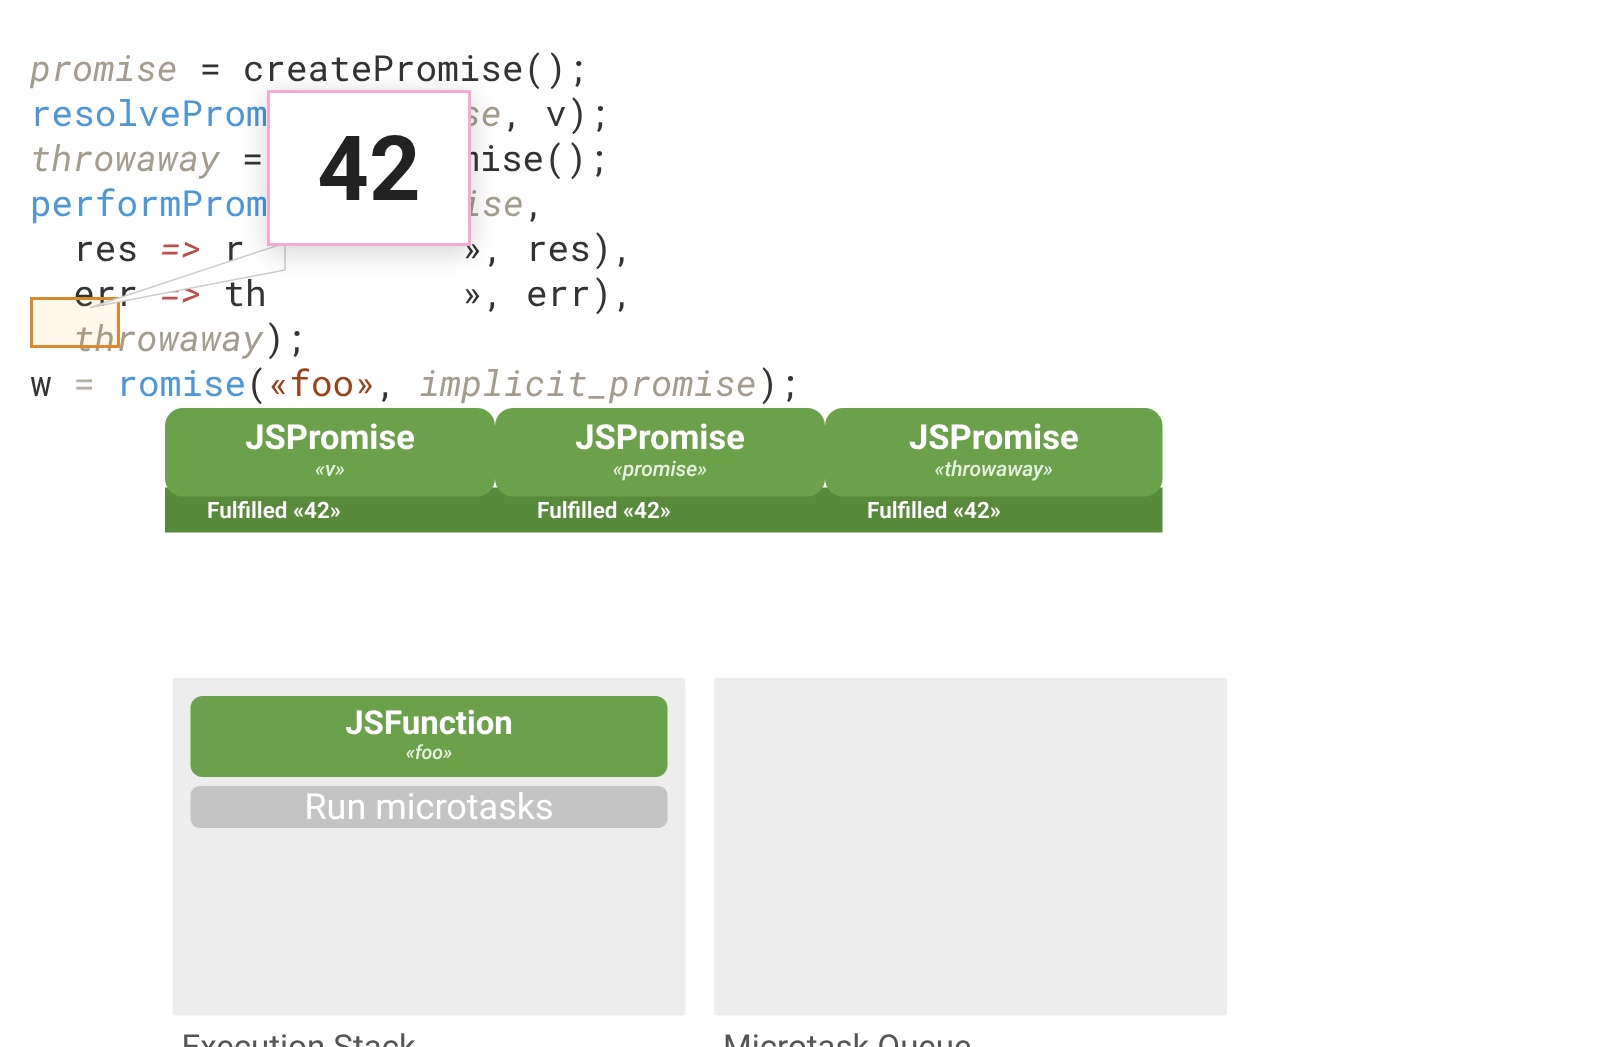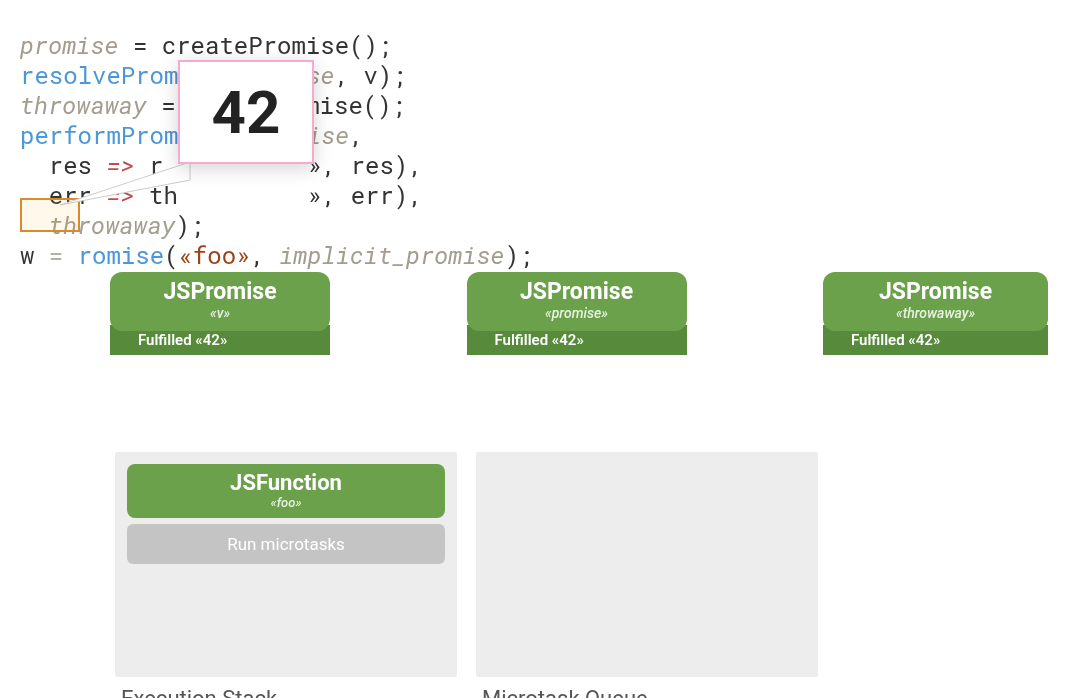--- a/index.html
+++ b/index.html
@@ -56,21 +56,21 @@
   top: 150px;
   pointer-events: none;
 }
 
 .promise-row {
   position: absolute;
   top: 272px;
   left: 110px;
   width: 958px;
   display: flex;
-  justify-content: space-between;
+  justify-content: flex-start;
   padding-right: 20px;
 }
 .promise-box { position: relative; width: 220px; height: 100px; }
 .promise-top {
   background: #6AA14A;
   border-radius: 12px;
   padding: 6px 20px 10px;
   text-align: center;
   position: relative;
   z-index: 2;
@@ -119,21 +119,21 @@
 }
 .jsfunc {
   background: #6AA14A;
   color: #fff;
   padding: 6px 16px 8px;
 }
 .jsfunc .t { font-weight: 700; font-size: 22px; }
 .jsfunc .s { font-size: 13px; color: #E7F1E1; font-weight: 500; }
 .jsfunc .s span { font-style: italic; }
 .prj { background: #5A3FC0; color: #fff; font-family: monospace; font-size: 16px; padding: 8px; border-radius: 6px; }
-.micro { background: #C4C4C4; color: #fff; font-size: 17px; padding: 10px; border-radius: 6px; }
+.micro { background: #C4C4C4; color: #fff; font-size: 24px; padding: 0; border-radius: 6px; }
 .panel-label {
   position: absolute;
   font-size: 22px;
   color: #555;
   bottom: -34px;
   left: 6px;
 }
 </style>
 </head>
 <body>

